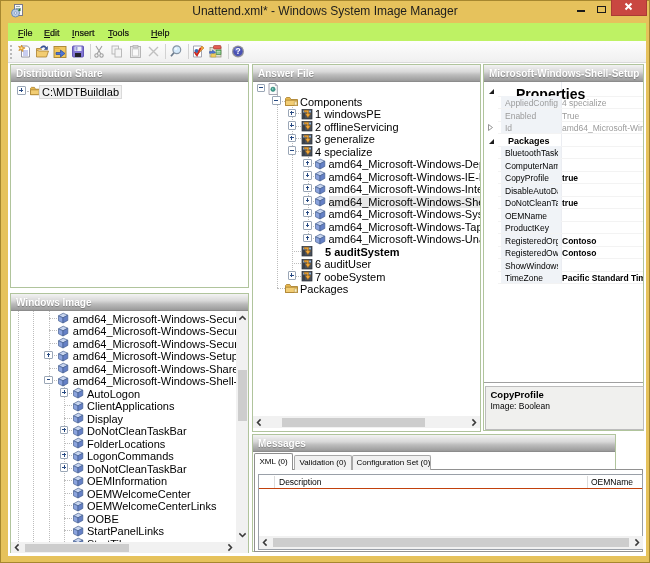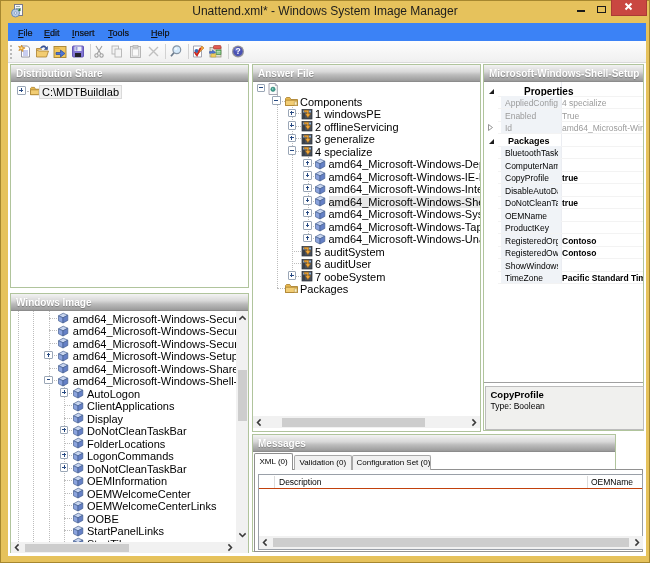--- a/index.html
+++ b/index.html
@@ -7,21 +7,21 @@
 body { font-family:"Liberation Sans", sans-serif; position:relative; background:#e6c25c; }
 .abs { position:absolute; }
 .win-border { position:absolute; inset:0; border:1px solid #a6872f; }
 .content { position:absolute; left:8px; top:23px; width:638px; height:533px; background:#ffffff; }
 
 .title-text { position:absolute; left:0; right:0; top:4px; text-align:center; font-size:12px; color:#1c1c1c; }
 .btn-min { position:absolute; left:577px; top:10px; width:8px; height:2px; background:#1a1a1a; }
 .btn-max { position:absolute; left:597px; top:6px; width:9px; height:7px; border:1.5px solid #1a1a1a; }
 .btn-close { position:absolute; left:611px; top:0px; width:36px; height:16px; background:#c94741; border:1px solid #aa3a35; border-top:none; }
 
-.menubar { position:absolute; left:8px; top:23px; width:638px; height:18px; background:#3b82f6; font-size:9px; color:#111; -webkit-text-stroke:0.2px #111; }
+.menubar { position:absolute; left:8px; top:23px; width:638px; height:18px; background:#bef264; font-size:9px; color:#111; -webkit-text-stroke:0.2px #111; }
 .menubar span { position:absolute; top:5px; }
 
 .toolbar { position:absolute; left:8px; top:41px; width:638px; height:22px; background:linear-gradient(#fdfdfd,#f0f0f0); border-bottom:1px solid #dadada; }
 .tsep { position:absolute; top:3px; width:1px; height:15px; background:#d2d2d2; }
 .grip { position:absolute; left:2px; top:4px; width:3px; height:14px; background-image:repeating-linear-gradient(#b9b9b9 0 2px, transparent 2px 4px); background-size:2px 100%; background-repeat:no-repeat; }
 
 .panel { position:absolute; border:1px solid #b0c49c; background:#fff; }
 .phead { position:absolute; left:0; top:0; right:0; height:17px; background:linear-gradient(#f3f3f3,#d8d8d8 42%,#bcbcbc 62%,#9a9a9a); border-bottom:1px solid #8c8c8c; color:#fff; font-weight:bold; font-size:10px; line-height:17px; padding-left:5px; text-shadow:0 1px 1px rgba(90,90,90,.6); white-space:nowrap; overflow:hidden; }
 
 .trow { position:absolute; height:13px; font-size:11px; color:#000; white-space:nowrap; }
@@ -536,21 +536,21 @@
         <svg style="position:absolute;left:61px;top:0.5px" width="12" height="12" viewBox="0 0 12 12">
           <use href="#cube"></use>
         </svg>
         <span class="tlabel" style="left:75.5px;">amd64_Microsoft-Windows-UnattendedJoin_n</span>
       </div>
 <div class="trow" style="left:0;top:162.5px;width:227px;overflow:hidden">
         <div class="hline" style="left:39.2px;top:6px;width:8.799999999999997px"></div>
         <svg style="position:absolute;left:48px;top:0.5px" width="12" height="12" viewBox="0 0 12 12">
           <use href="#passicon"></use>
         </svg>
-        <span class="tlabel" style="left:62px;">5 auditSystem</span>
+        <span class="tlabel" style="left:72px;font-weight:bold;">5 auditSystem</span>
       </div>
 <div class="trow" style="left:0;top:175.0px;width:227px;overflow:hidden">
         <div class="hline" style="left:39.2px;top:6px;width:8.799999999999997px"></div>
         <svg style="position:absolute;left:48px;top:0.5px" width="12" height="12" viewBox="0 0 12 12">
           <use href="#passicon"></use>
         </svg>
         <span class="tlabel" style="left:62px;">6 auditUser</span>
       </div>
 <div class="trow" style="left:0;top:187.5px;width:227px;overflow:hidden">
         <div class="hline" style="left:39.2px;top:6px;width:8.799999999999997px"></div>
@@ -584,21 +584,21 @@
   </div>
 </div>
 <div class="panel" id="pRP" style="left:483px;top:64px;width:161px;height:367px">
   <div class="phead">Microsoft-Windows-Shell-Setup</div>
 <div style="position:absolute;left:0;top:17px;width:159px;height:301px;background:#fff;border-bottom:1px solid #a0a0a0;overflow:hidden">
 
 <div style="position:absolute;left:76.5px;top:0;width:1px;height:202px;background:#ebedf2"></div>
 <div class="prow" style="top:1.75px">
         <div style="position:absolute;left:13.5px;right:0;top:12px;height:1px;background:#f3f3f3"></div>
         <div style="position:absolute;left:5px;top:5px;width:0;height:0;border-left:5.5px solid transparent;border-bottom:5.5px solid #1c1c1c"></div>
-        <span class="pname bold" style="font-size:10px;left:40px">Properties</span>
+        <span class="pname bold" style="font-size:14px;left:32px">Properties</span>
       </div>
 <div class="prow" style="top:14.25px">
         <div style="position:absolute;left:13.5px;right:0;top:12px;height:1px;background:#f3f3f3"></div>
         <div style="position:absolute;left:16.5px;top:0;width:60px;height:12px;background:#f0f3f7"></div>
         <span class="pname gray" style="width:53px;overflow:hidden;display:inline-block;white-space:nowrap">AppliedConfigurationPass</span>
         <span class="pval gray">4 specialize</span>
       </div>
 <div class="prow" style="top:26.75px">
         <div style="position:absolute;left:13.5px;right:0;top:12px;height:1px;background:#f3f3f3"></div>
         <div style="position:absolute;left:16.5px;top:0;width:60px;height:12px;background:#f0f3f7"></div>
@@ -675,21 +675,21 @@
       </div>
 <div class="prow" style="top:189.25px">
         <div style="position:absolute;left:13.5px;right:0;top:12px;height:1px;background:#f3f3f3"></div>
         <div style="position:absolute;left:16.5px;top:0;width:60px;height:12px;background:#f0f3f7"></div>
         <span class="pname" style="width:53px;overflow:hidden;display:inline-block;white-space:nowrap">TimeZone</span>
         <span class="pval bold">Pacific Standard Time</span>
       </div>
 </div>
 <div style="position:absolute;left:0.5px;top:321px;width:159px;height:44px;background:#f0f0ee;border:1px solid #bcbcbc">
 <div style="position:absolute;left:5px;top:2px;font-size:9.5px;font-weight:bold">CopyProfile</div>
-<div style="position:absolute;left:5px;top:13.5px;font-size:8.5px">Type: Boolean</div>
+<div style="position:absolute;left:5px;top:13.5px;font-size:8.5px">Image: Boolean</div>
 </div>
 </div>
 <div class="panel" id="pMSG" style="left:252px;top:434px;width:364px;height:118px">
   <div class="phead">Messages</div>
   <div style="position:absolute;left:0.5px;top:34px;width:389.5px;height:82.5px;background:#fff;border:1px solid #919191"></div>
   <div style="position:absolute;left:0.5px;top:17.5px;width:39px;height:17px;background:#fff;border:1px solid #8e8e8e;border-bottom:none;border-radius:2px 2px 0 0;font-size:8px;padding:3.5px 0 0 5px;white-space:nowrap">XML (0)</div>
   <div style="position:absolute;left:40.5px;top:19.5px;width:58px;height:15px;background:#f1f1f1;border:1px solid #a8a8a8;border-bottom:none;border-radius:2px 2px 0 0;font-size:8px;padding:2.5px 0 0 5px;white-space:nowrap">Validation (0)</div>
   <div style="position:absolute;left:98.5px;top:19.5px;width:79px;height:15px;background:#f1f1f1;border:1px solid #a8a8a8;border-bottom:none;border-radius:2px 2px 0 0;font-size:8px;padding:2.5px 0 0 4px;white-space:nowrap">Configuration Set (0)</div>
   <div style="position:absolute;left:5px;top:38.5px;width:385px;height:76px;background:#fff;border:1px solid #9aa0a8">
     <div style="position:absolute;left:0;top:0;width:100%;height:14px;border-bottom:1px solid #c2410c">

